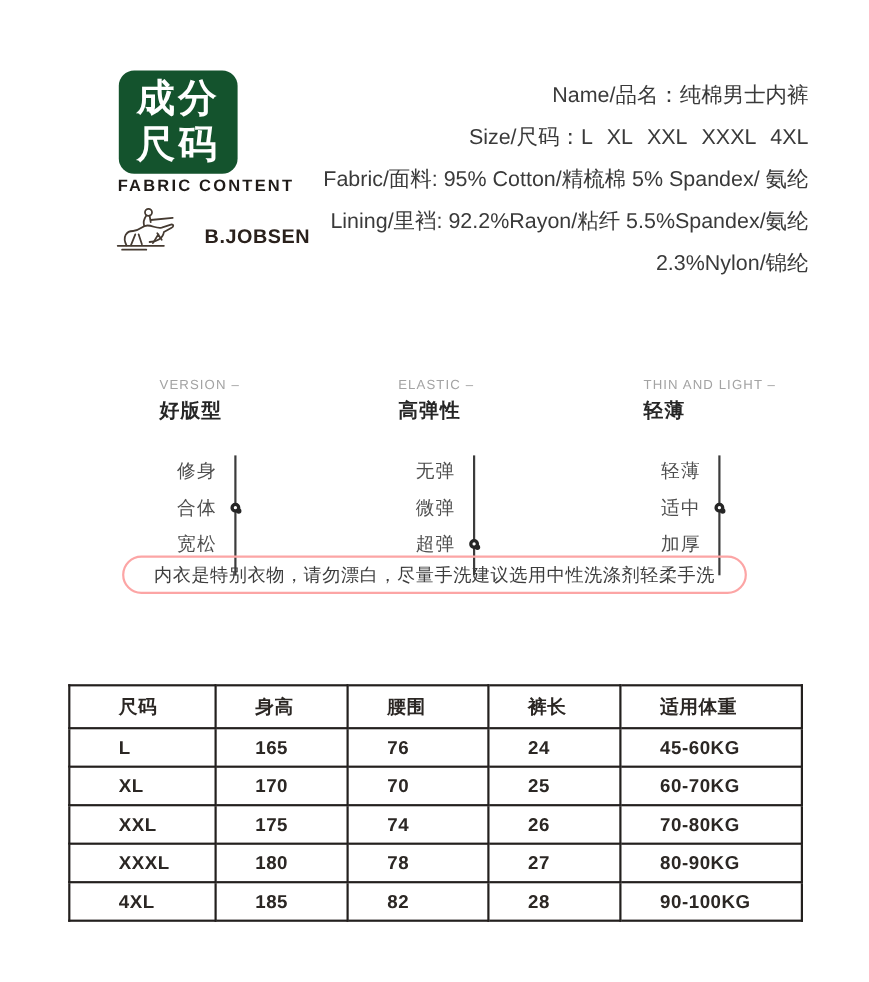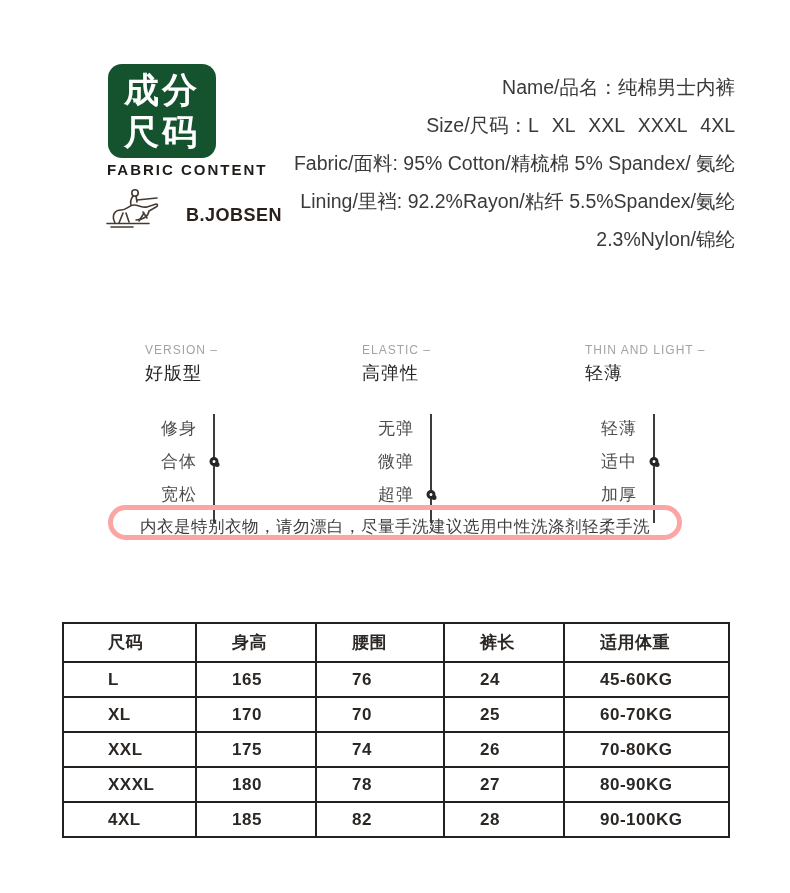--- a/index.html
+++ b/index.html
@@ -38,37 +38,37 @@
   }
   .info-size { word-spacing:8px; }
 
   
   .features { position:absolute; left:0; top:303px; width:790px; height:175px; }
   .feature { position:absolute; top:0; }
   .feature-version { left:145px; }
   .feature-elastic { left:362px; }
   .feature-thin    { left:585px; }
   .feature-tag { font-size:12px; color:#a3a3a3; letter-spacing:1px;margin-top:40px; }
-  .feature-title { font-size:18px; font-weight:normal; color:#262626; margin-top:4px; letter-spacing:1px; }
+  .feature-title { font-size:18px; font-weight:bold; color:#262626; margin-top:4px; letter-spacing:1px; }
   .feature-options { margin-top:27px; position:relative; width:84px; height:99px;margin-left:16px; }
   .track { position:absolute; left:52px; top:2px; bottom:-12px; width:2px; background:#3c3c3c; }
   .opt { height:33px; display:flex; align-items:center; position:relative; font-size:17px; color:#4e4e4e; letter-spacing:1px; }
   .marker {
     position:absolute; left:53px; transform:translateX(-50%);
     width:9px; height:9px; border:3px solid #262626; background:#ffffff; border-radius:50%;
   }
   .marker::after {
     content:""; position:absolute; left:2px; top:2px; width:5px; height:5px;
     background:#262626; border-radius:50%;
   }
 
   
   .notice {
     position:absolute; top:505px; left:50%; transform:translateX(-50%);
-    border:5px solid #fca5a5; border-radius:18px;
+    border:2px solid #fca5a5; border-radius:18px;
     height:35px; line-height:33px; padding:0 27px;
     font-size:16.5px; color:#3d3d3d; white-space:nowrap; letter-spacing:.5px;
   }
 
   
   .size-table {
     position:absolute; left:62px; top:622px;
     border-collapse:collapse; table-layout:fixed;
   }
   .size-table th, .size-table td {

